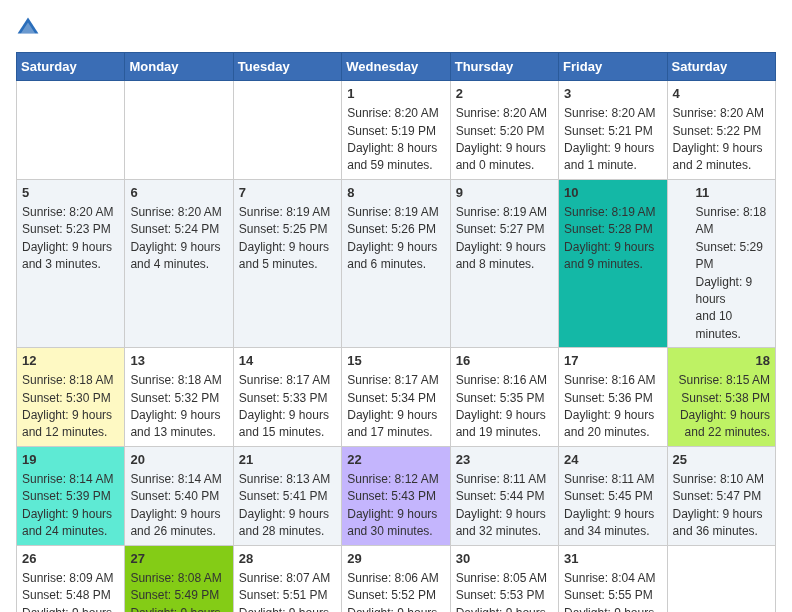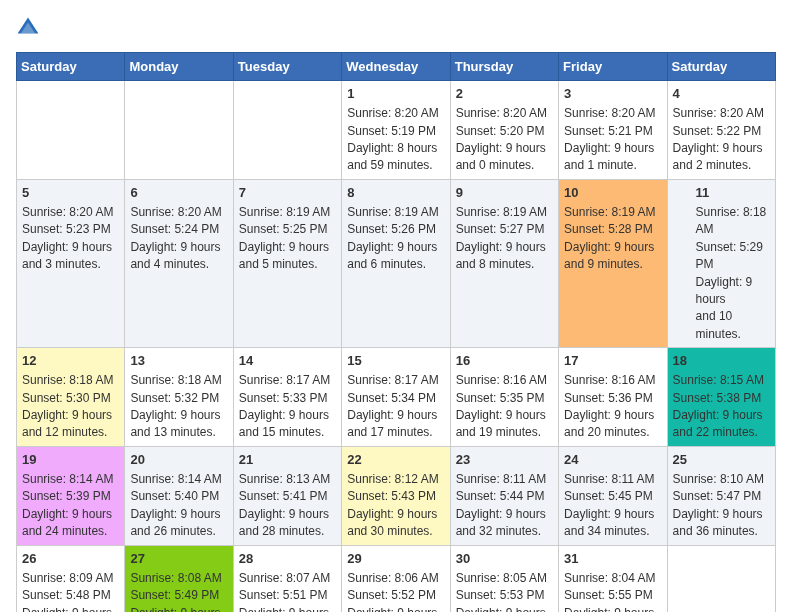--- a/index.html
+++ b/index.html
@@ -191,21 +191,21 @@
 Daylight: 9 hours
 and 6 minutes.</div>
         </td>
         <td style="background: rgb(240, 244, 248);">
           <span class="day-number">9</span>
           <div class="day-info" style="white-space: pre-line;">Sunrise: 8:19 AM
 Sunset: 5:27 PM
 Daylight: 9 hours
 and 8 minutes.</div>
         </td>
-        <td style="background: #fdba74; margin-top: 29px;">
+        <td style="background: #14b8a6; margin-top: 29px;">
           <span class="day-number">10</span>
           <div class="day-info" style="white-space: pre-line;">Sunrise: 8:19 AM
 Sunset: 5:28 PM
 Daylight: 9 hours
 and 9 minutes.</div>
         </td>
         <td style="background: rgb(240, 244, 248); padding-left: 28px;">
           <span class="day-number">11</span>
           <div class="day-info" style="white-space: pre-line;">Sunrise: 8:18 AM
 Sunset: 5:29 PM
@@ -249,51 +249,51 @@
 Daylight: 9 hours
 and 19 minutes.</div>
         </td>
         <td style="background: rgb(255, 255, 255);">
           <span class="day-number">17</span>
           <div class="day-info" style="white-space: pre-line;">Sunrise: 8:16 AM
 Sunset: 5:36 PM
 Daylight: 9 hours
 and 20 minutes.</div>
         </td>
-        <td style="background: #14b8a6;">
+        <td style="background: #bef264; text-align: right;">
           <span class="day-number">18</span>
           <div class="day-info" style="white-space: pre-line;">Sunrise: 8:15 AM
 Sunset: 5:38 PM
 Daylight: 9 hours
 and 22 minutes.</div>
         </td>
       </tr>
       <tr>
-        <td style="background: #f0abfc;">
+        <td style="background: #5eead4;">
           <span class="day-number">19</span>
           <div class="day-info" style="white-space: pre-line;">Sunrise: 8:14 AM
 Sunset: 5:39 PM
 Daylight: 9 hours
 and 24 minutes.</div>
         </td>
         <td style="background: rgb(240, 244, 248); margin-left: 26px;">
           <span class="day-number">20</span>
           <div class="day-info" style="white-space: pre-line;">Sunrise: 8:14 AM
 Sunset: 5:40 PM
 Daylight: 9 hours
 and 26 minutes.</div>
         </td>
         <td style="background: rgb(240, 244, 248);">
           <span class="day-number">21</span>
           <div class="day-info" style="white-space: pre-line;">Sunrise: 8:13 AM
 Sunset: 5:41 PM
 Daylight: 9 hours
 and 28 minutes.</div>
         </td>
-        <td style="background: #fef9c3;">
+        <td style="background: #c4b5fd;">
           <span class="day-number">22</span>
           <div class="day-info" style="white-space: pre-line;">Sunrise: 8:12 AM
 Sunset: 5:43 PM
 Daylight: 9 hours
 and 30 minutes.</div>
         </td>
         <td style="background: rgb(240, 244, 248);">
           <span class="day-number">23</span>
           <div class="day-info" style="white-space: pre-line;">Sunrise: 8:11 AM
 Sunset: 5:44 PM

